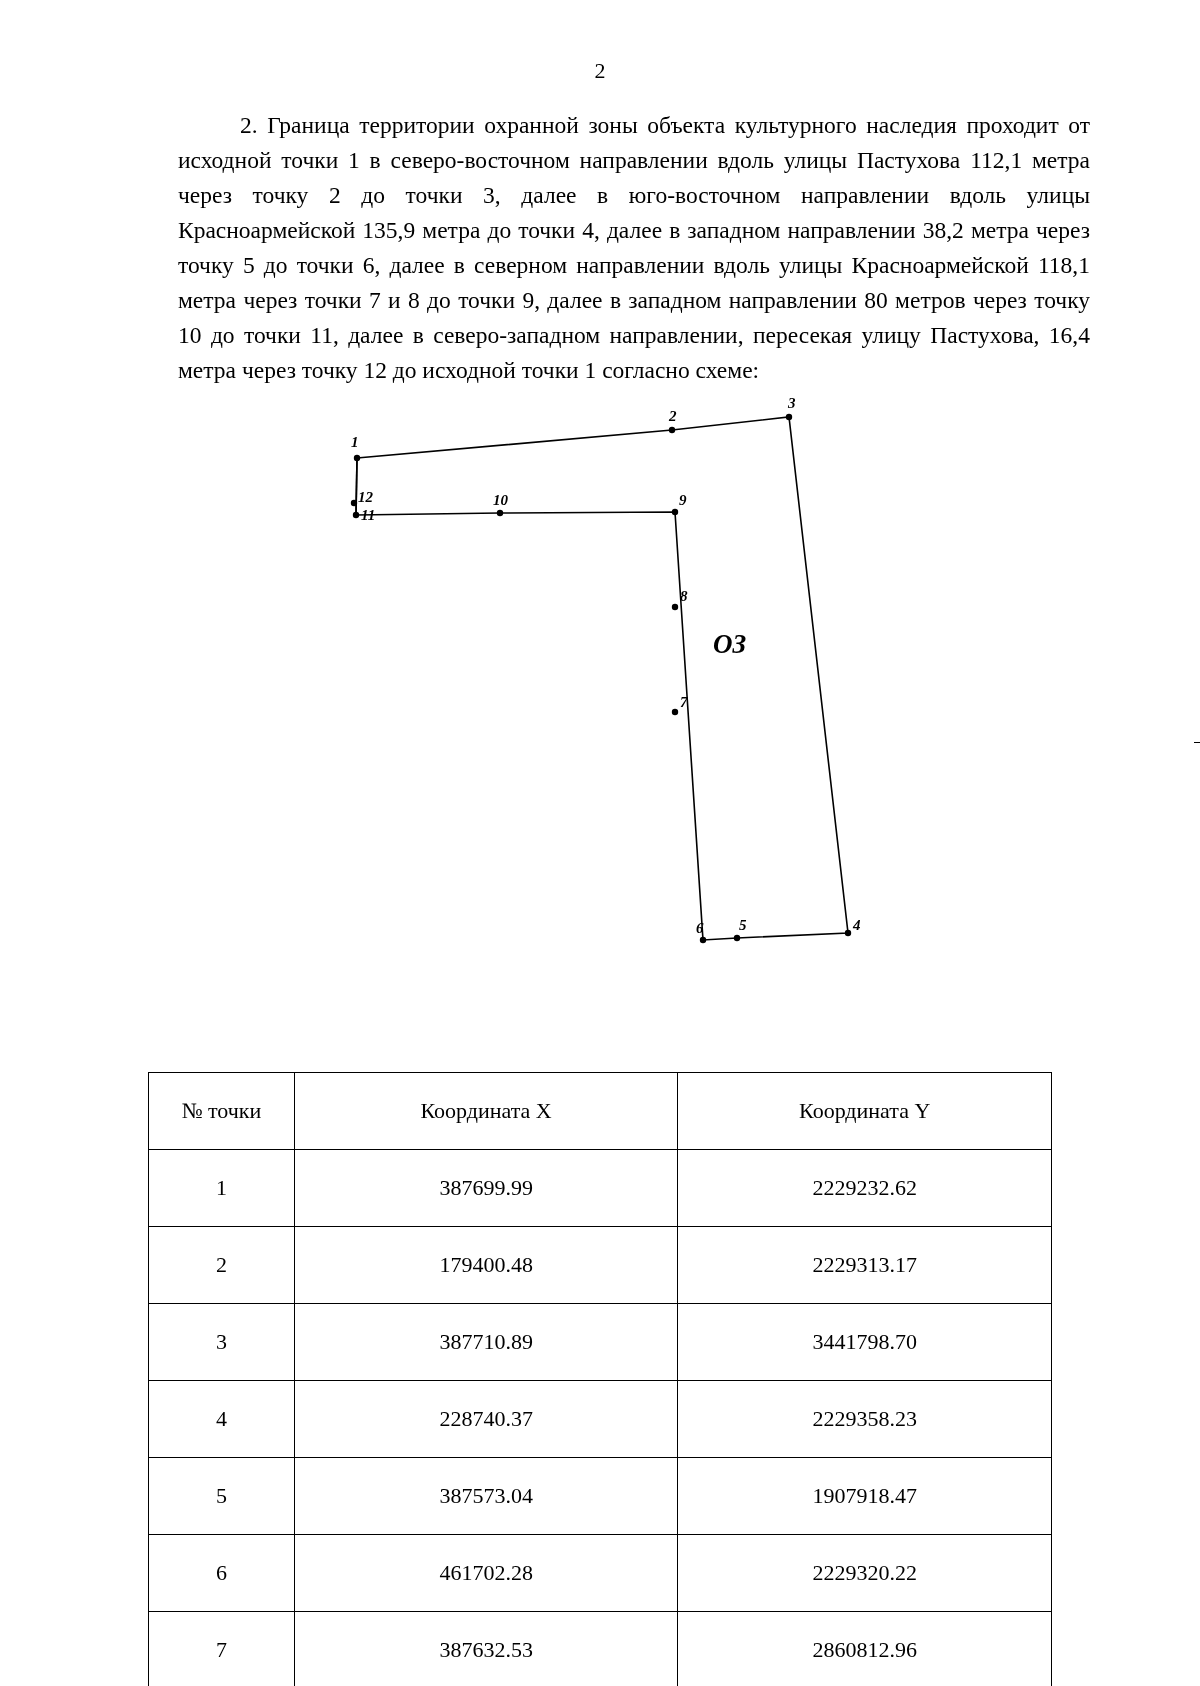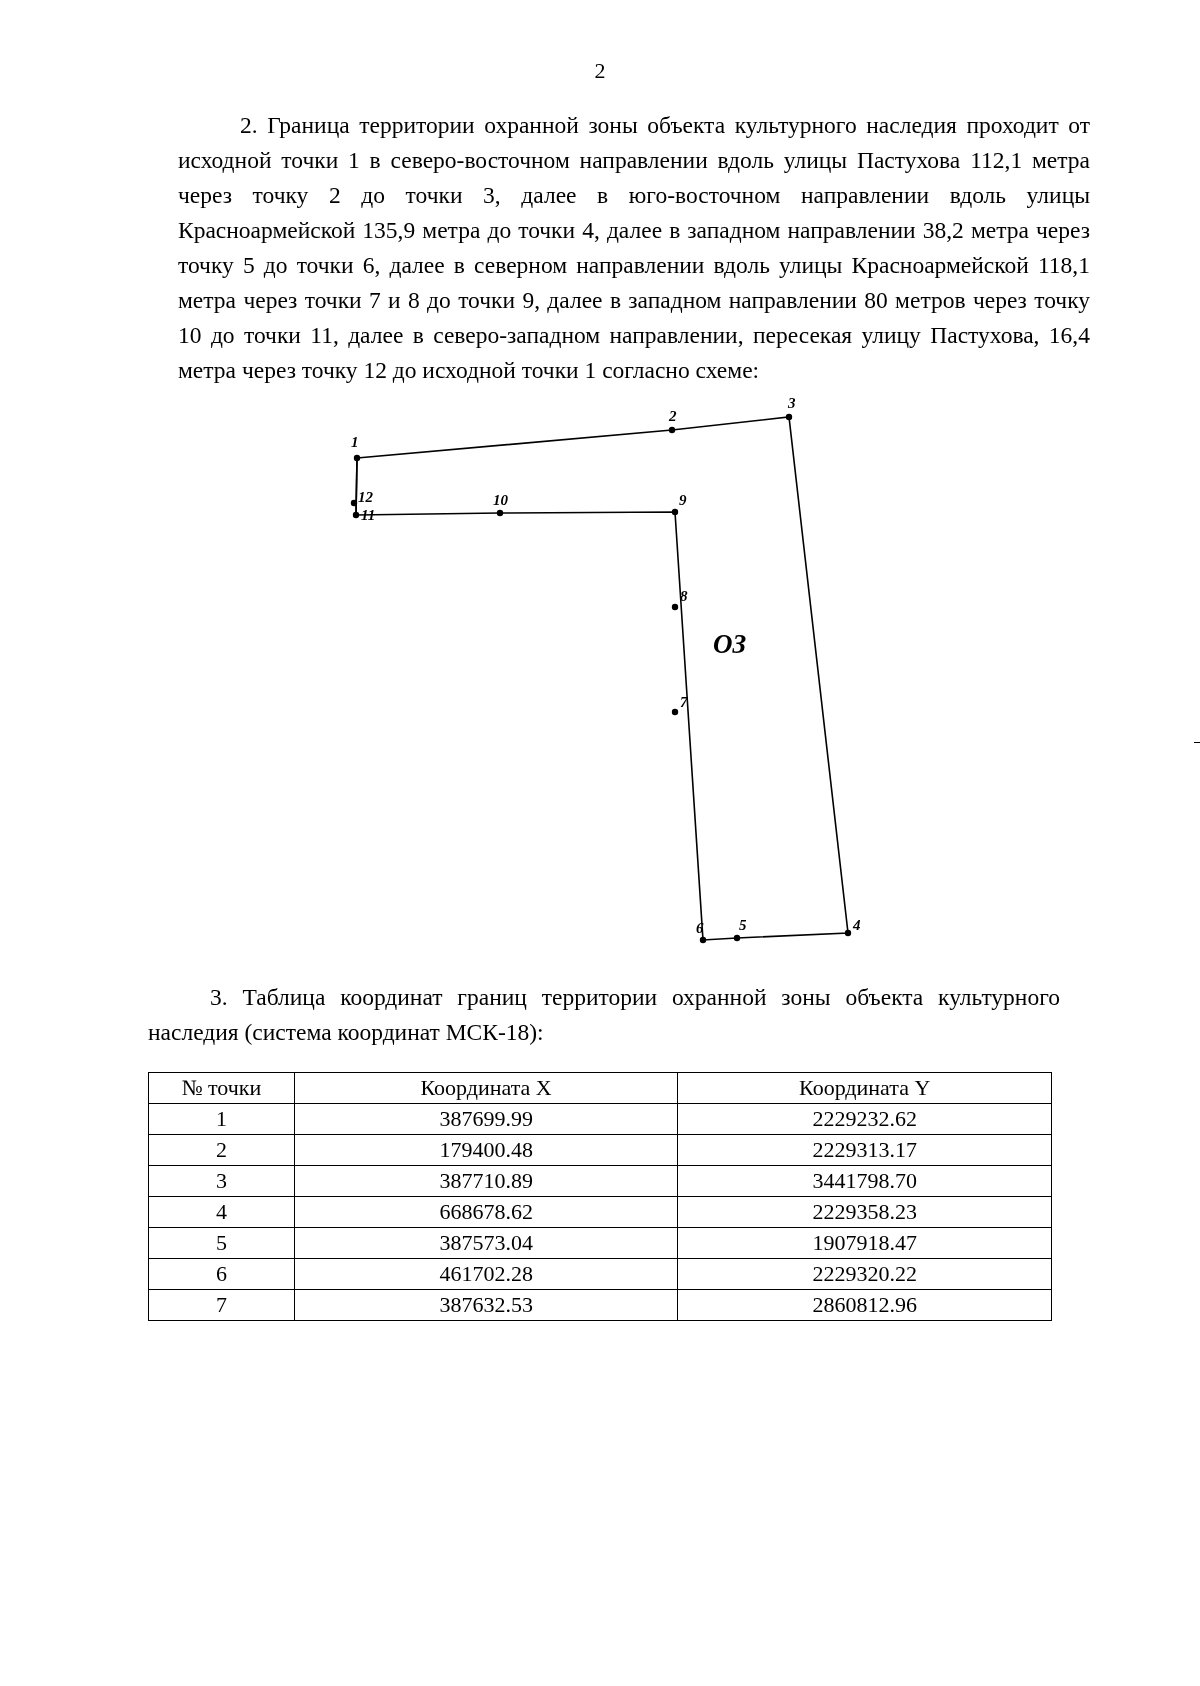--- a/index.html
+++ b/index.html
@@ -68,21 +68,21 @@
     left: 148px;
     width: 904px;
     border-collapse: collapse;
     font-size: 22px;
     font-family: "Liberation Serif", serif;
   }
   .coord-table th,
   .coord-table td {
     border: 1.6px solid #000;
     text-align: center;
-    padding: 2px 4px;
+    padding: 25px 4px;
     font-weight: normal;
   }
   .coord-table th {
     font-size: 22px;
   }
   .coord-table col.c1 { width: 146px; }
   .coord-table col.c2 { width: 384px; }
   .coord-table col.c3 { width: 374px; }
   .edge-mark {
     position: absolute;
@@ -148,21 +148,20 @@
         <text x="532" y="206">8</text>
         <text x="531" y="110">9</text>
         <text x="345" y="110">10</text>
         <text x="213" y="125">11</text>
         <text x="210" y="107">12</text>
       </g>
       <text class="oz-label" x="565" y="258" fill="#000">ОЗ</text>
     </svg>
   </div>
 
-  <div class="section3">3. Таблица координат границ территории охранной зоны объекта культурного наследия (система координат МСК-18):</div>
 
   <table class="coord-table">
     <colgroup>
         <col class="c1">
         <col class="c2">
         <col class="c3">
       </colgroup>
     <thead>
       <tr>
         <th>№ точки</th>
@@ -181,21 +180,21 @@
         <td>179400.48</td>
         <td>2229313.17</td>
       </tr>
       <tr>
         <td>3</td>
         <td>387710.89</td>
         <td>3441798.70</td>
       </tr>
       <tr>
         <td>4</td>
-        <td>668678.62</td>
+        <td>228740.37</td>
         <td>2229358.23</td>
       </tr>
       <tr>
         <td>5</td>
         <td>387573.04</td>
         <td>1907918.47</td>
       </tr>
       <tr>
         <td>6</td>
         <td>461702.28</td>

